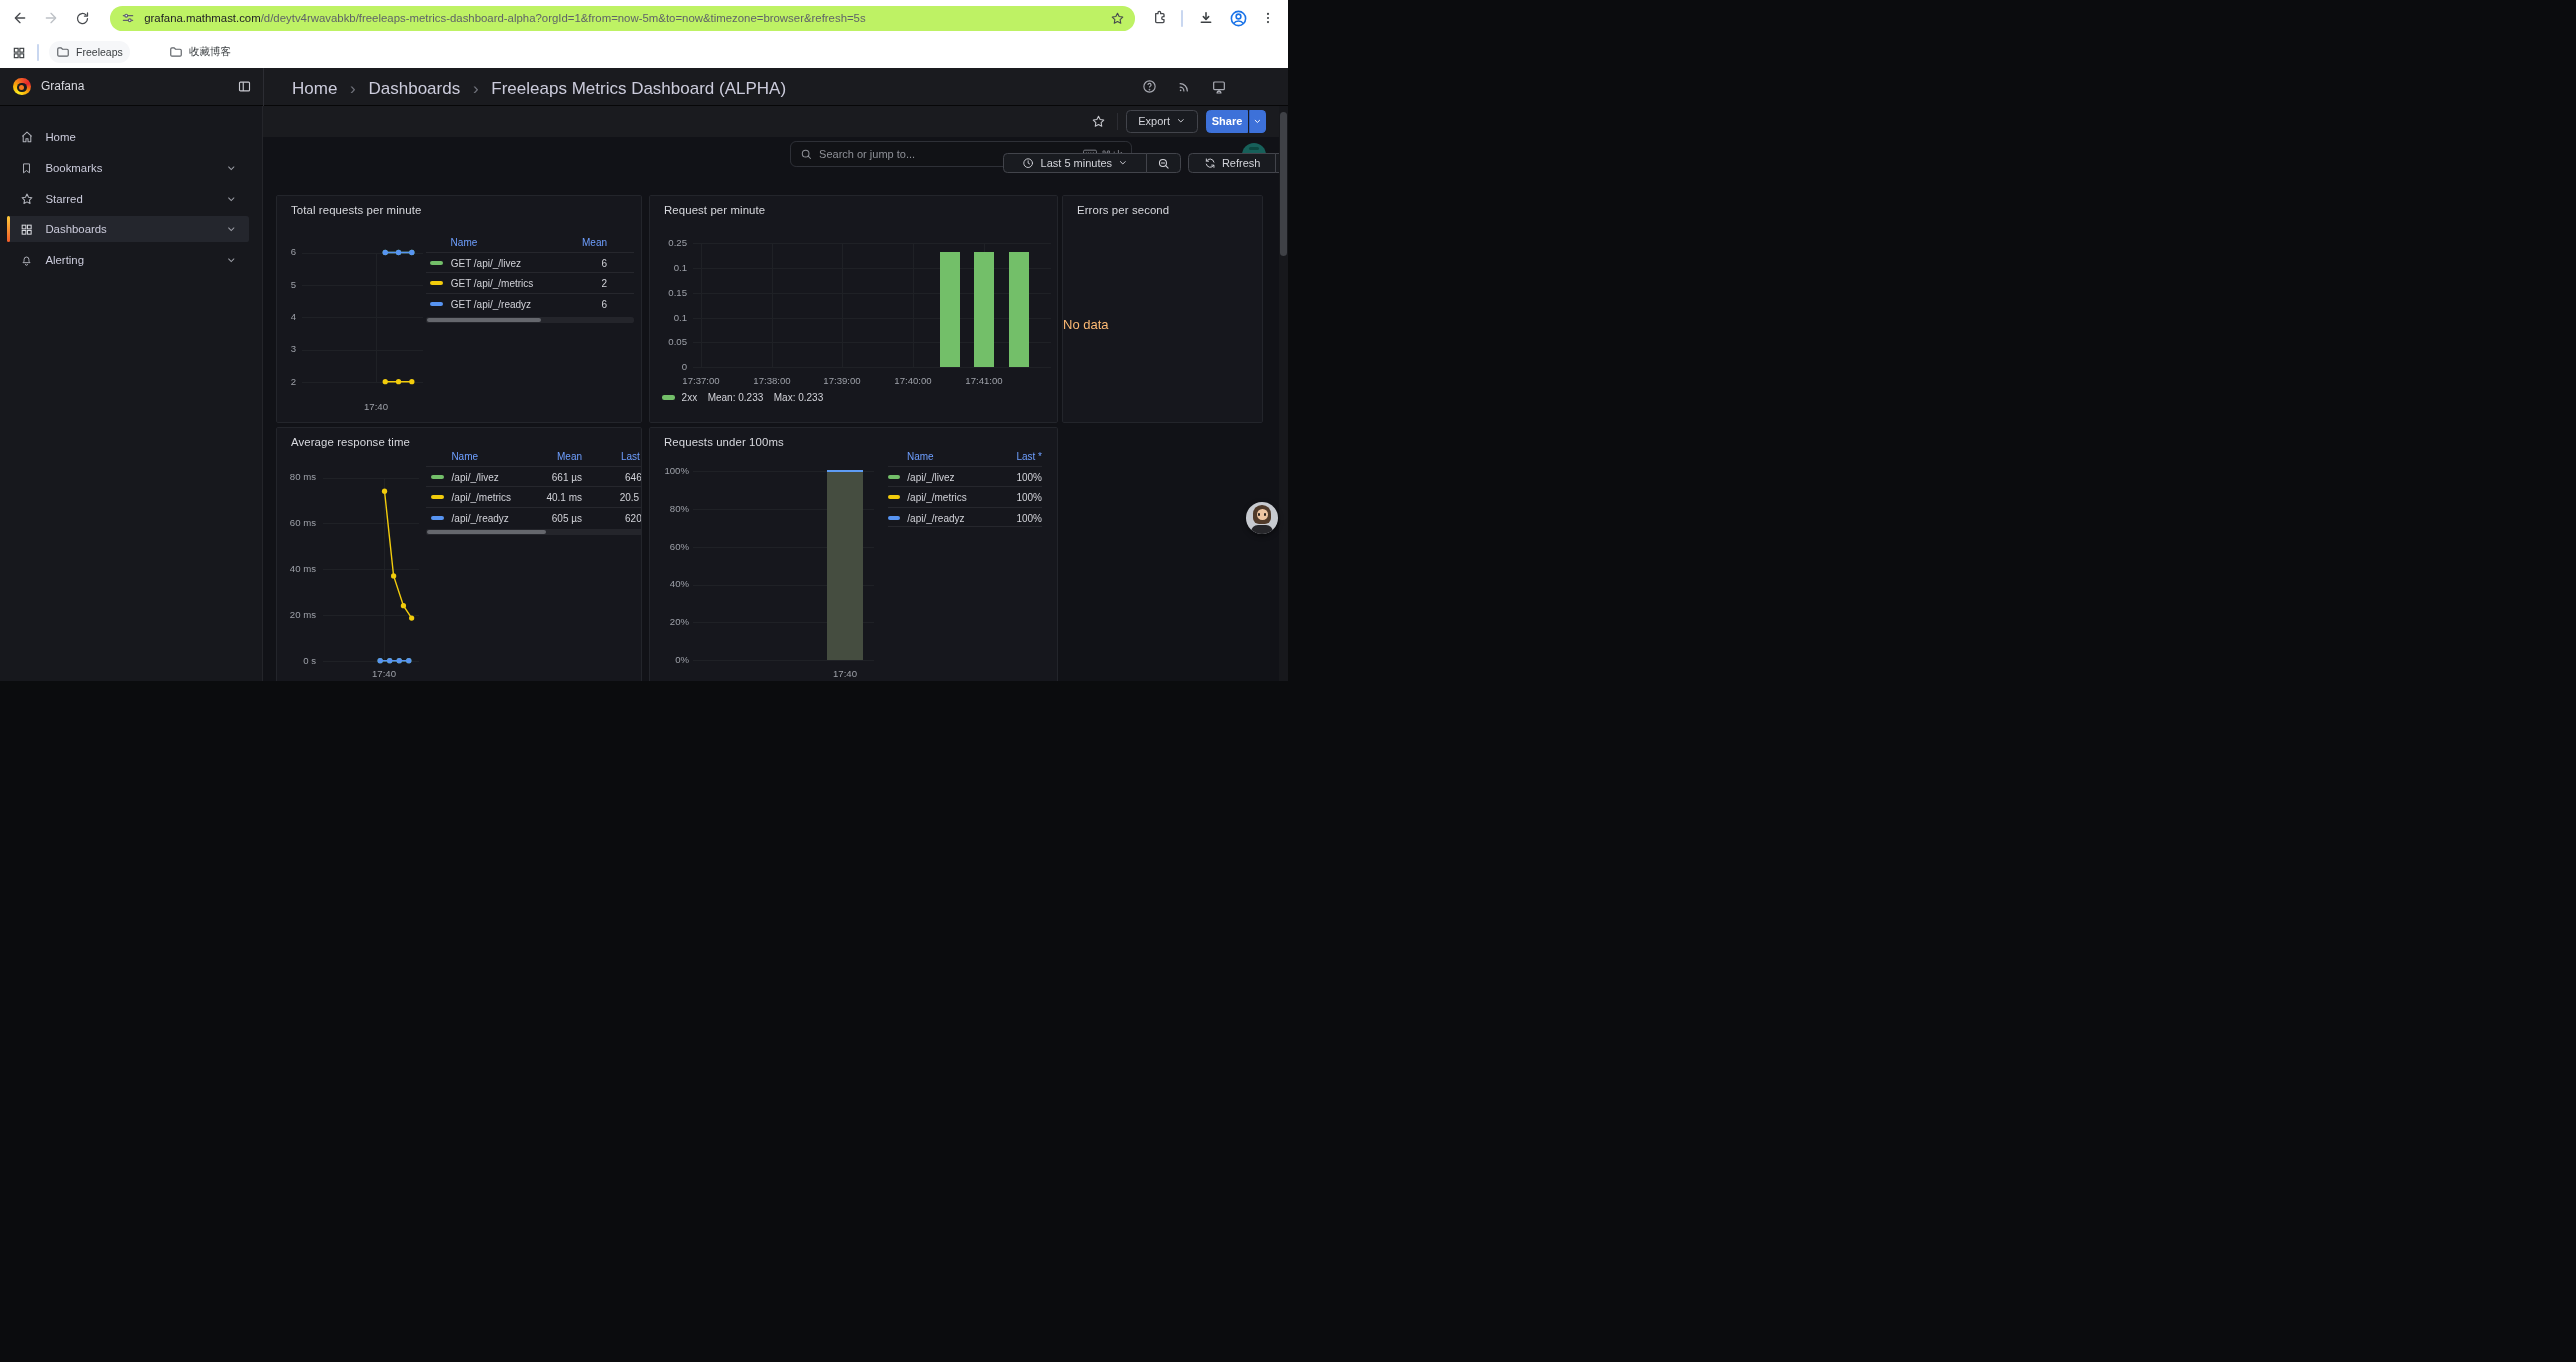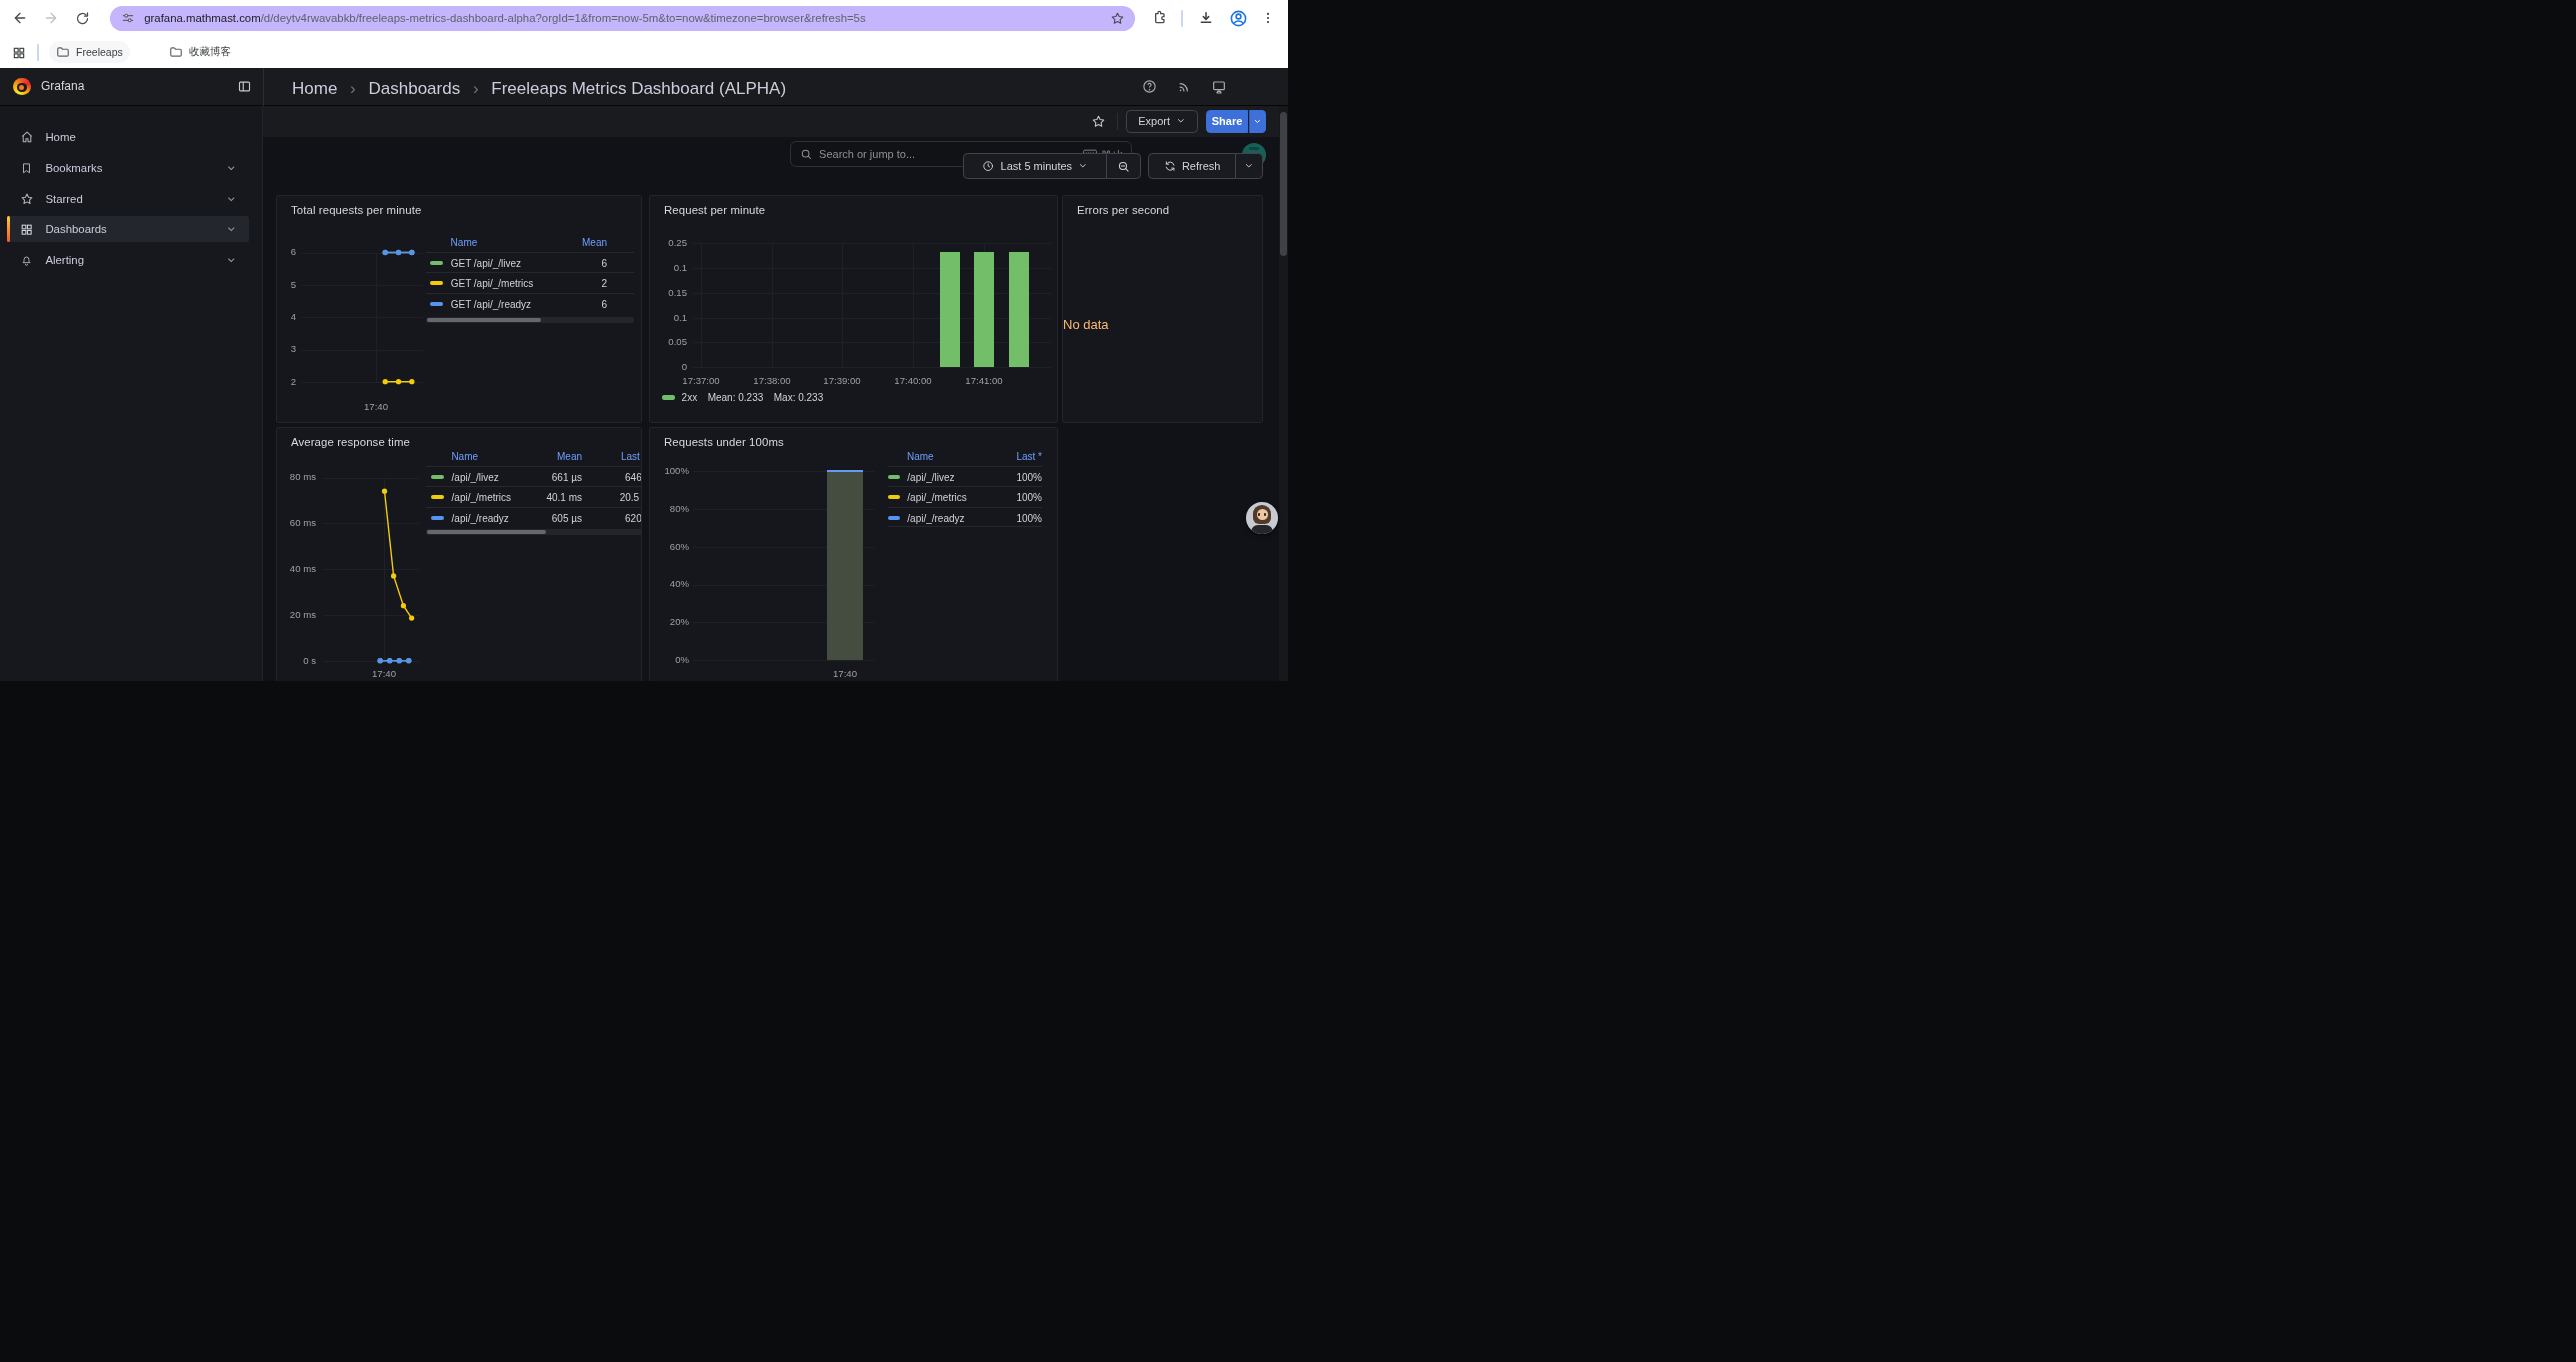--- a/index.html
+++ b/index.html
@@ -2,21 +2,21 @@
 <html style="font-size:14px"><head>
 <meta charset="utf-8">
 <style>
   * { margin:0; padding:0; box-sizing:border-box; }
   body { background:#0b0c0e; font-family:"Liberation Sans", sans-serif; }
   #screen { position:relative; width:1288px; height:681px; overflow:hidden; background:#111217; }
 
   
   .c-toolbar { position:absolute; left:0; top:0; width:1288px; height:37px; background:#ffffff; }
   .cbtn { position:absolute; top:6.1px; width:24.6px; height:24.6px; display:flex; align-items:center; justify-content:center; border-radius:50%; color:#5f6368; }
-  .url-pill { position:absolute; left:110px; top:6.1px; width:1025px; height:24.6px; background:#c4b5fd; border-radius:12.3px; display:flex; align-items:center; }
+  .url-pill { position:absolute; left:110px; top:6.1px; width:1025px; height:24.6px; background:#bef264; border-radius:12.3px; display:flex; align-items:center; }
   .url-text { font-size:11.4px; color:#202124; white-space:nowrap; overflow:hidden; }
   .url-text .rest { color:#5f6368; }
   .c-divider { position:absolute; top:9.6px; width:1.8px; height:17.5px; background:#c9d7f0; border-radius:0.9px; }
   .c-bookmarks { position:absolute; left:0; top:37px; width:1288px; height:31px; background:#ffffff; }
   .bm-chip { position:absolute; top:4.4px; height:22px; display:flex; align-items:center; gap:6.1px; padding:0 7px; border-radius:11.4px; color:#3c4043; font-size:10.5px; }
   .bm-chip.hl { background:#f6f7f9; }
 
   
   .g-topbar { position:absolute; left:0; top:68px; width:1288px; height:38px; background:#1a1b1f; border-bottom:0.9px solid #070708; }
   .g-subheader { position:absolute; left:263px; top:106px; width:1025px; height:31px; background:#1a1b1f; }
@@ -43,21 +43,21 @@
   .g-sidebar { position:absolute; left:0; top:106px; width:263px; height:575px; background:#17181d; border-right:0.9px solid #24252a; }
   .side-item { position:absolute; left:7px; width:242px; height:26px; border-radius:2.6px; display:flex; align-items:center; color:#ccccdc; font-size:11.4px; }
   .side-item .ic { width:14px; margin-left:13px; margin-right:11.4px; display:flex; color:#b0b2ba; }
   .side-item .chev { position:absolute; right:12.3px; display:flex; color:#9b9da5; }
   .side-item.active { background:#24262d; }
   .side-item.active::before { content:""; position:absolute; left:0; top:0; width:2.6px; height:26px; border-radius:1.8px; background:linear-gradient(#ffcb3a,#f05a28); }
 
   
   .g-btn { position:absolute; height:23px; border:0.9px solid #42444b; border-radius:4.4px; background:#191b20; color:#d3d4da; font-size:11px; display:flex; align-items:center; justify-content:center; gap:6.1px; }
   .g-btn.primary { background:#3d71d9; border-color:#3d71d9; color:#ffffff; font-weight:700; }
-  .g-timebar .g-btn { height:26px; }
+  .g-timebar .g-btn { height:20px;margin-left:40px; }
   .star-btn { position:absolute; color:#c6c7cd; display:flex; }
 
   
   .panel { position:absolute; background:#16171d; border:0.9px solid #23252b; border-radius:1.8px; overflow:hidden; }
   .p-title { position:absolute; left:14px; top:8px; font-size:11.4px; font-weight:500; color:#d8d9de; letter-spacing:0.1px; }
   .p-body { position:absolute; left:0; top:0; right:0; bottom:0; }
   .nodata { position:absolute; width:100%; text-align:left; color:#fdba74; font-size:13px; }
   .gridline-h { position:absolute; height:0.9px; background:#1f2126; }
   .gridline-v { position:absolute; width:0.9px; background:#1f2126; }
   .ylab { position:absolute; text-align:right; font-size:9.6px; color:#9da0a8; }

